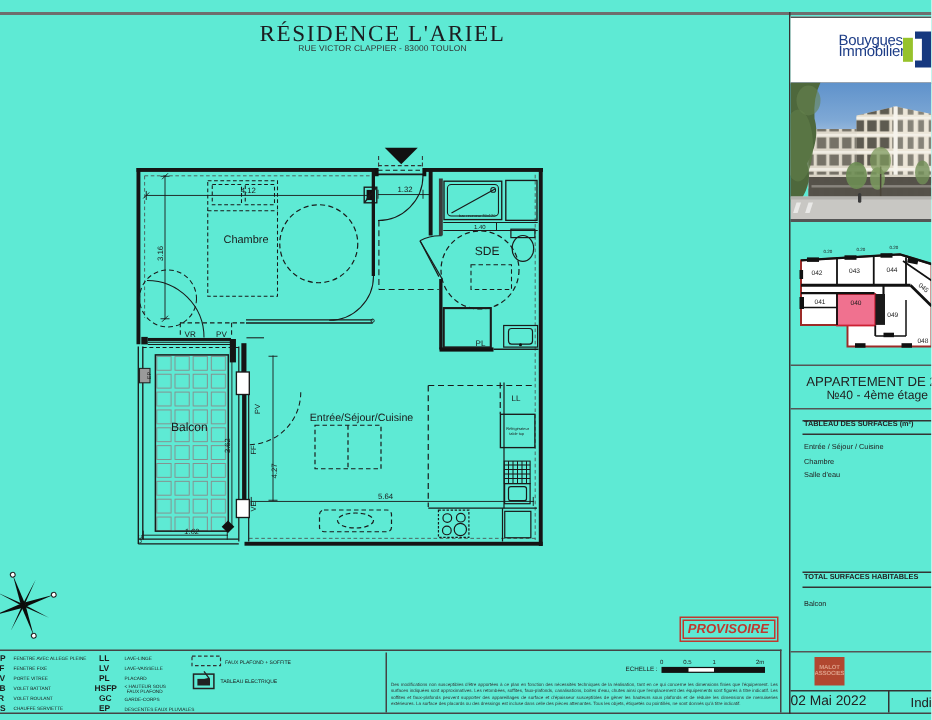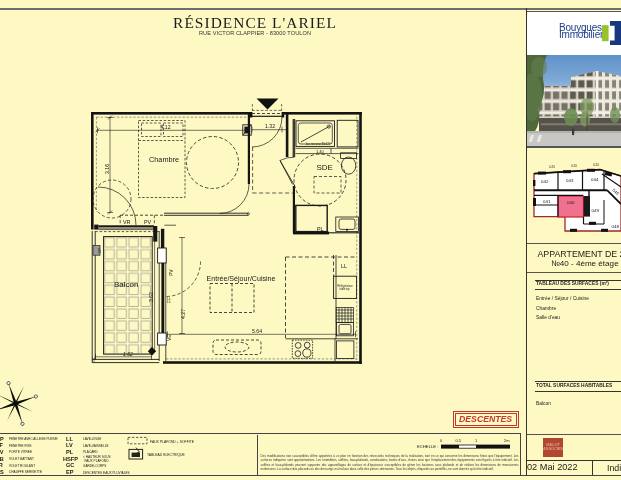--- a/index.html
+++ b/index.html
@@ -1,16 +1,16 @@
 <!DOCTYPE html>
 <html><head>
 <meta charset="utf-8">
 <style>
   html,body{margin:0;padding:0;background:#fff;}
-  #page{position:relative;width:621px;height:480px;background:#fef9c3;overflow:hidden;
+  #page{position:relative;width:621px;height:480px;background:#5eead4;overflow:hidden;
         font-family:"Liberation Sans",sans-serif;}
   .abs{position:absolute;}
   svg text{font-family:"Liberation Sans",sans-serif;fill:#1a1a1a;}
 </style>
 </head>
 <body>
 <div id="page">
 
 <div class="abs" style="left:0;top:8.2px;width:621px;height:1.4px;background:#6e6e6e;"></div>
 
@@ -592,21 +592,21 @@
  <rect x="31" y="8.6" width="69" height="4" fill="#111"></rect>
  <rect x="49" y="9.4" width="17" height="2.4" fill="#fff"></rect>
  <text x="30" y="6.4" font-size="4" fill="#222">0</text>
  <text x="45.5" y="6.4" font-size="4" fill="#222">0.5</text>
  <text x="65" y="6.4" font-size="4" fill="#222">1</text>
  <text x="94" y="6.4" font-size="4" fill="#222">2m</text>
  </g>
 </svg>
 
 <div class="abs" style="left:452.6px;top:410.6px;width:66px;height:17px;border:1.7px solid #c0392f;box-sizing:border-box;">
- <div style="margin:1px;border:.7px solid #c0392f;height:11px;text-align:center;font-size:8.7px;font-style:italic;font-weight:bold;color:#c0392f;line-height:11px;">DESCENTES</div>
+ <div style="margin:1px;border:.7px solid #c0392f;height:11px;text-align:center;font-size:8.7px;font-style:italic;font-weight:bold;color:#c0392f;line-height:11px;">PROVISOIRE</div>
 </div>
 
 <svg class="abs" style="left:-10px;top:377px;" width="56" height="56" viewBox="0 0 56 56">
  <g transform="translate(25.5,26.5) rotate(-19)">
   <g fill="#0c0c0c">
    <polygon points="0,-21.5 1.5,0 0,1.5 -1.5,0"></polygon>
    <polygon points="0,21.5 1.5,0 0,-1.5 -1.5,0"></polygon>
    <polygon points="-21.5,0 0,1.5 1.5,0 0,-1.5"></polygon>
    <polygon points="21.5,0 0,1.5 1.5,0 0,-1.5"></polygon>
    <polygon points="-10,-10 .7,0 0,.7 -.7,0" transform="scale(1.35)"></polygon>

